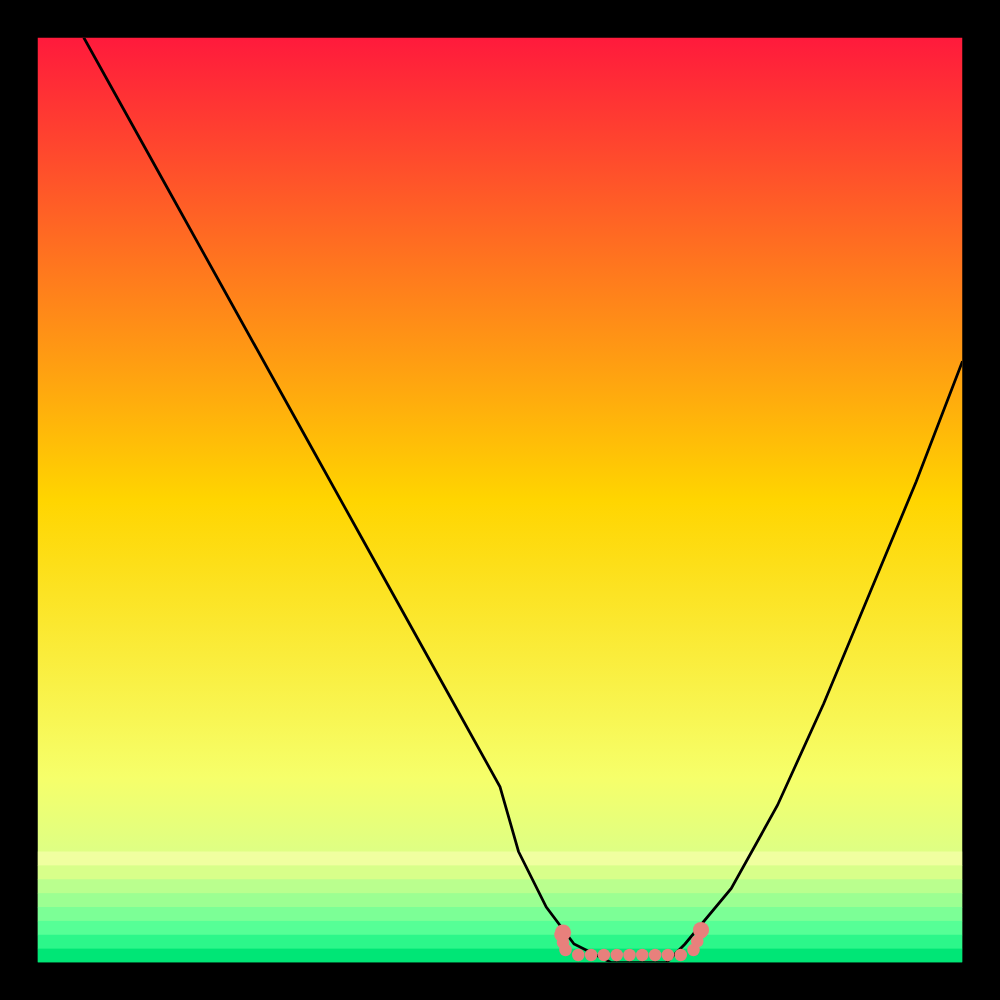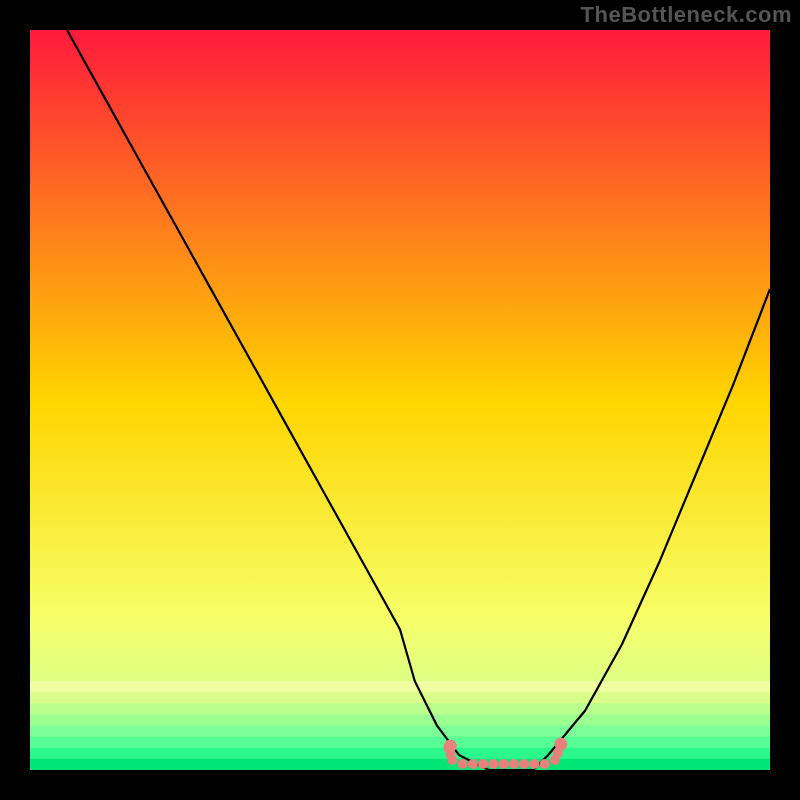--- a/index.html
+++ b/index.html
@@ -33,21 +33,20 @@
     top: 30px;
     width: 740px;
     height: 740px;
   }
   svg { display: block; }
 </style>
 </head>
 <body>
 
 <div class="frame">
-  <div class="watermark">TheBottleneck.com</div>
 
   <div class="plot">
     <svg id="chart-svg" viewBox="0 0 740 740" width="740" height="740">
       <defs>
         <linearGradient id="heat" x1="0" y1="0" x2="0" y2="1">
             <stop offset="0.0%" stop-color="#ff1a3c"></stop>
             <stop offset="50.0%" stop-color="#ffd500"></stop>
             <stop offset="80.0%" stop-color="#f6ff6a"></stop>
             <stop offset="90.0%" stop-color="#d8ff8a"></stop>
             <stop offset="96.0%" stop-color="#8fff9a"></stop>

